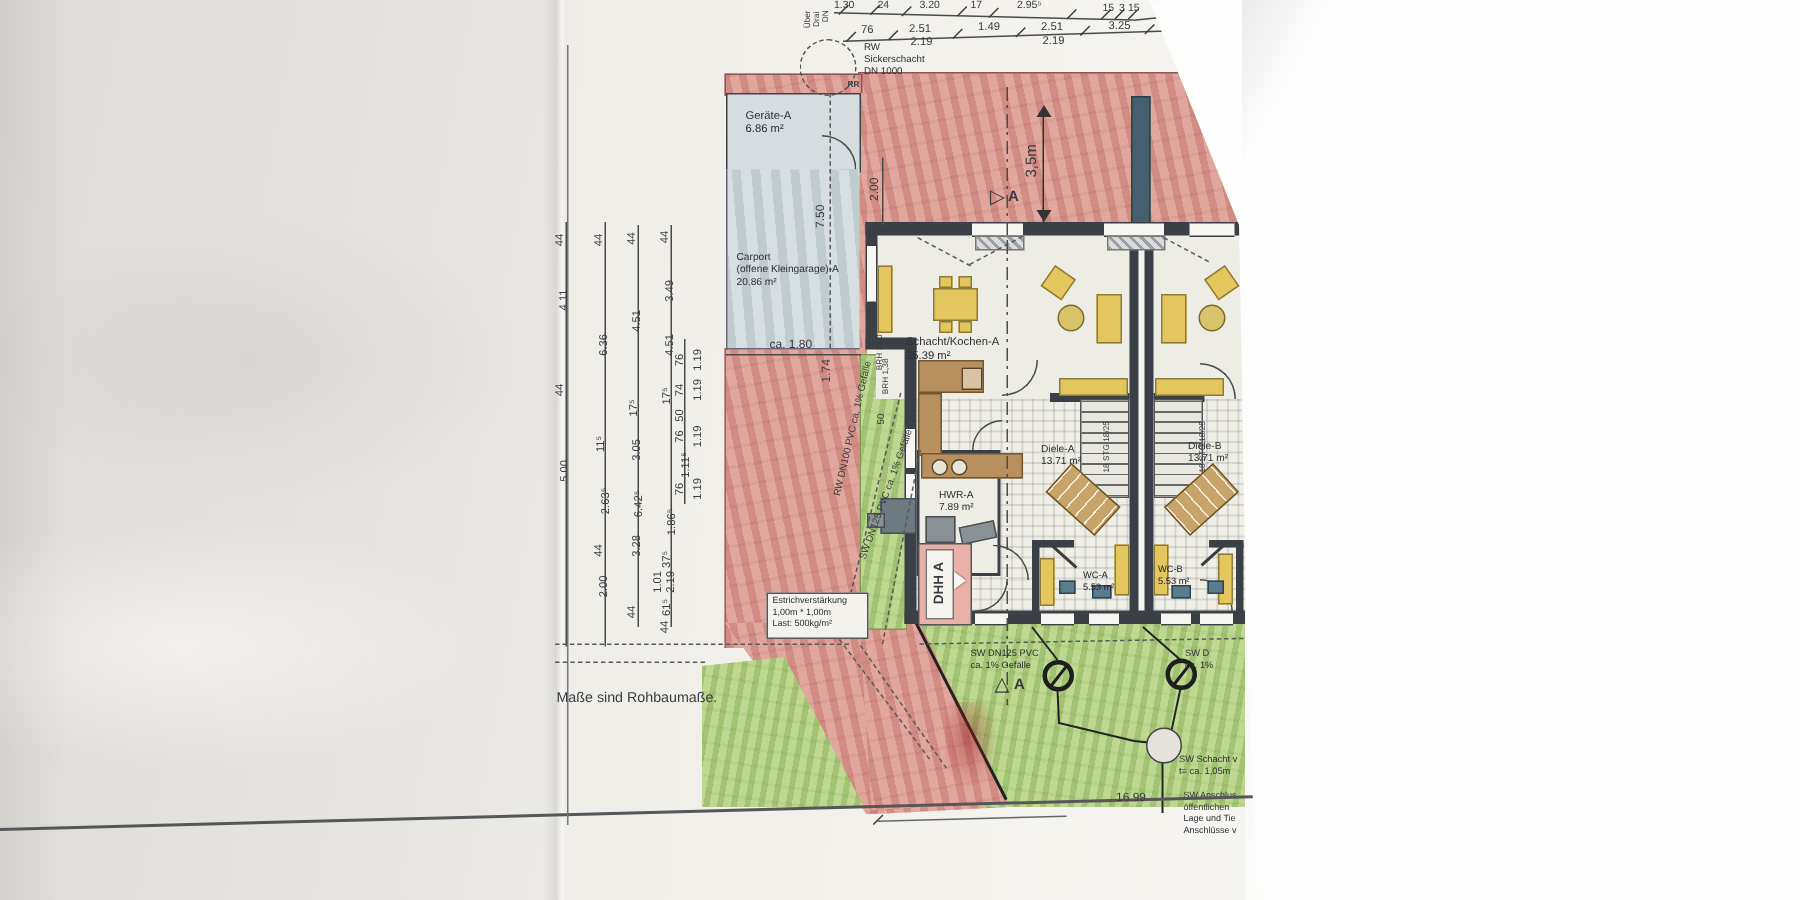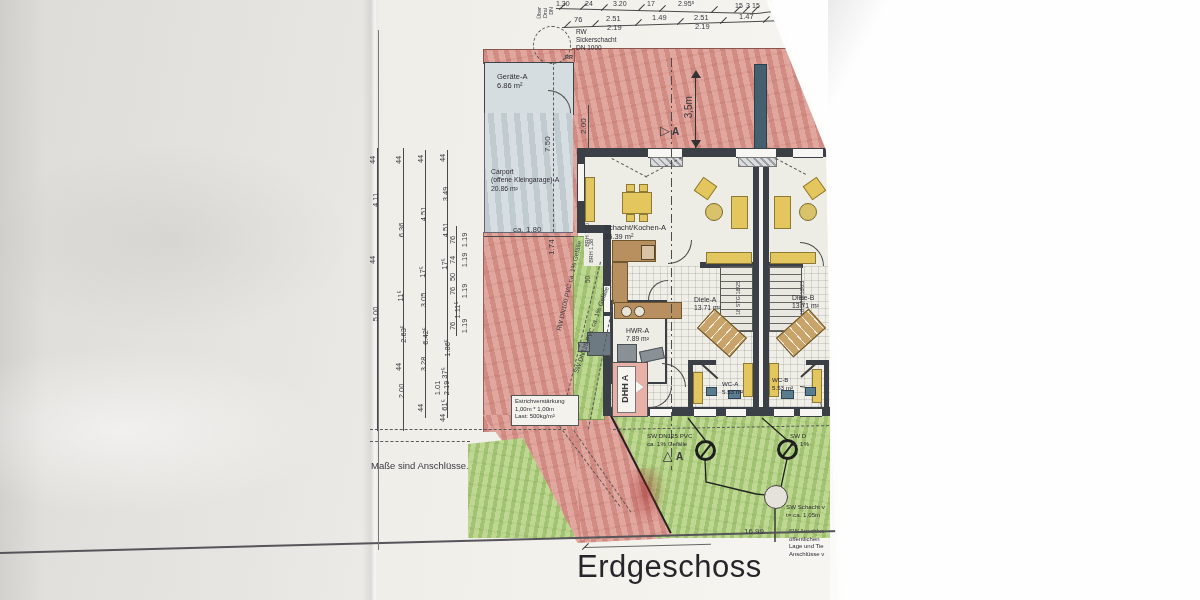--- a/index.html
+++ b/index.html
@@ -260,21 +260,21 @@
       <span class="lab abs" style="font-size: 7px; position: absolute; left: 776px; top: 0px;">2.95⁵</span>
     </div>
   <div>
 
   <span class="lab abs" style="font-size: 7.5px; position: absolute; left: 574px; top: 16px;">76</span>
       <span class="lab abs" style="font-size: 7.5px; position: absolute; left: 606px; top: 15px;">2.51</span>
       <span class="lab abs" style="font-size: 7.5px; position: absolute; left: 607px; top: 24px;">2.19</span>
       <span class="lab abs" style="font-size: 7.5px; position: absolute; left: 652px; top: 14px;">1.49</span>
       <span class="lab abs" style="font-size: 7.5px; position: absolute; left: 694px; top: 14px;">2.51</span>
       <span class="lab abs" style="font-size: 7.5px; position: absolute; left: 695px; top: 23px;">2.19</span>
-      <span class="lab abs" style="font-size: 7.5px; position: absolute; left: 739px; top: 13px;">1.47</span>
+      <span class="lab abs" style="font-size: 7.5px; position: absolute; left: 739px; top: 13px;">3.25</span>
       <span class="lab abs" style="font-size: 7.5px; position: absolute; left: 786px; top: 14px;">2.51</span>
       <span class="lab abs" style="font-size: 7.5px; position: absolute; left: 787px; top: 23px;">2.19</span>
     </div>
   <div>
 
   <i class="tick" style="position: absolute; left: 558px; top: 6px;"></i>
       <i class="tick" style="position: absolute; left: 579px; top: 6px;"></i>
       <i class="tick" style="position: absolute; left: 600px; top: 7px;"></i>
       <i class="tick" style="position: absolute; left: 637px; top: 7px;"></i>
       <i class="tick" style="position: absolute; left: 658px; top: 8px;"></i>
@@ -401,25 +401,24 @@
   </div>
 
   <div class="abs" style="left:511px;top:395px;width:68px;height:31px;background:#f4f2ec;border:1px solid #555;padding:2px 3px;box-sizing:border-box">
     <div class="roomlab" style="position:static;font-size:6px">
       <div>Estrichverstärkung</div>
       <div>1,00m * 1,00m</div>
       <div>Last: 500kg/m²</div>
     </div>
   </div>
 
-  <span class="lab" style="left:371px;top:461px;font-size:9.5px">Maße sind Anschlüsse.</span>
+  <span class="lab" style="left:371px;top:461px;font-size:9.5px">Maße sind Rohbaumaße.</span>
   <div class="hline" style="left:0;top:552px;width:958px;transform:rotate(-1.5deg);transform-origin:left top;height:1.6px;background:#55555a"></div>
   <span class="lab" style="left:744px;top:528px">16.99</span>
   <div class="hline" style="left:585px;top:547px;width:126px;transform:rotate(-1.5deg);transform-origin:left top;background:#666"></div>
   <i class="tick" style="left:581px;top:546px"></i>
-  <div class="title" style="left:577px;top:549px">Erdgeschoss</div>
 
   <div class="vline" style="left:378px;top:30px;height:520px;background:#777"></div>
 
   <div class="white-ovr"></div>
   <div class="white-ovr2"></div>
   <div class="foldshadow"></div>
 </div>
 
 </body></html>

